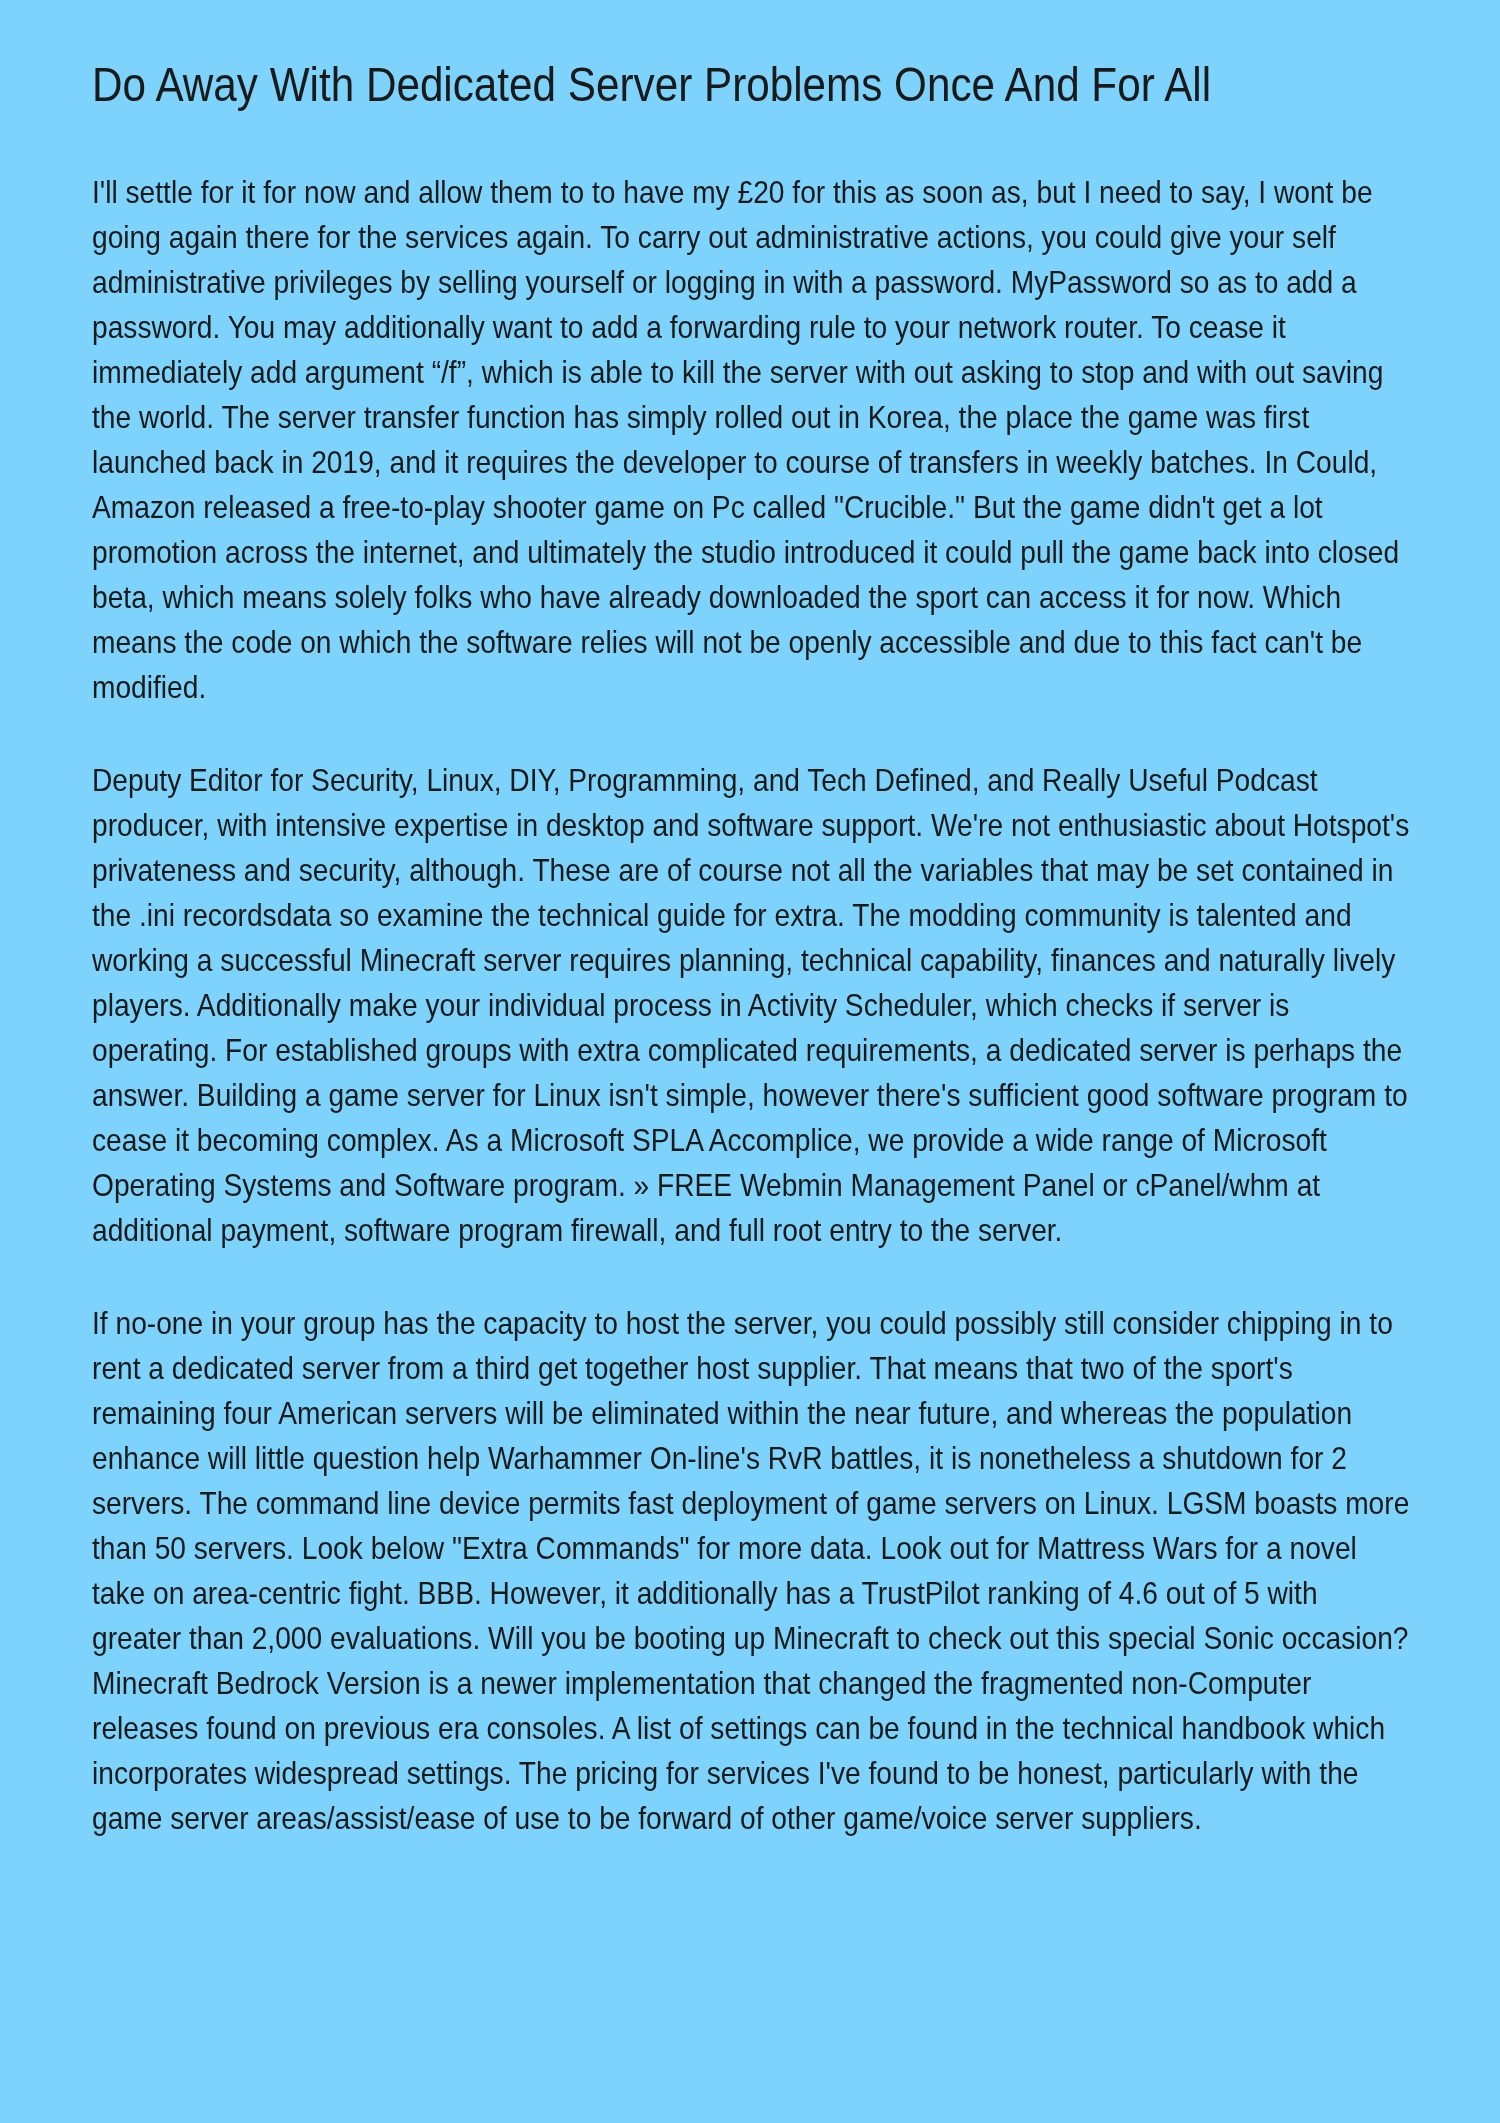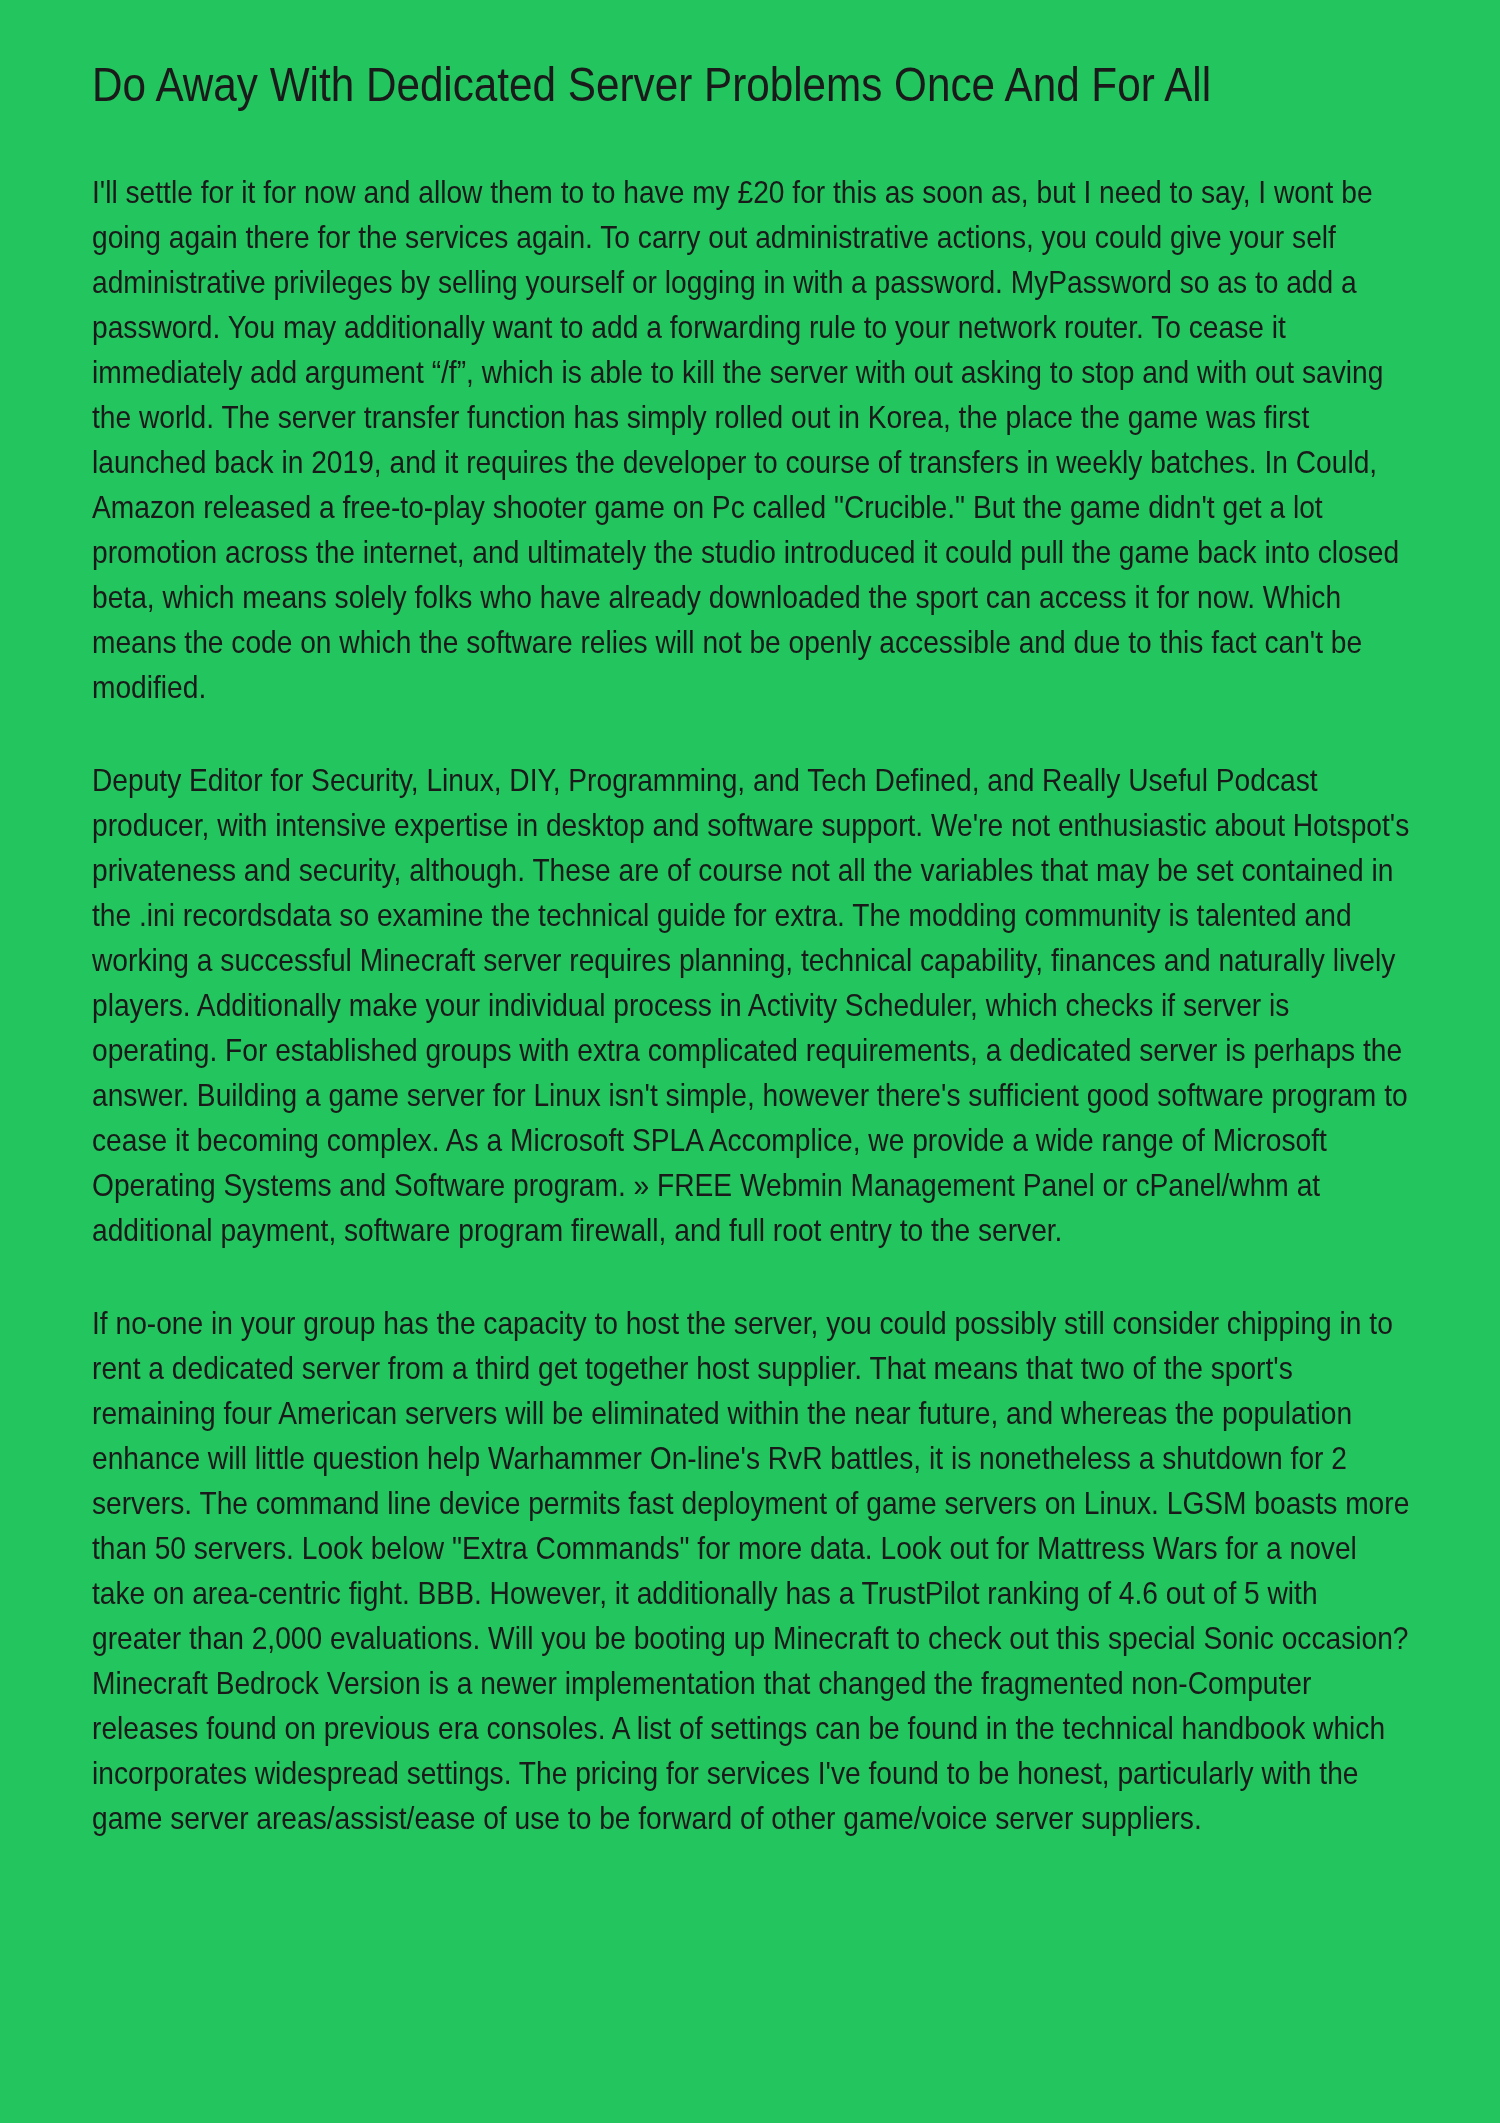--- a/index.html
+++ b/index.html
@@ -4,21 +4,21 @@
   <style>
     html, body {
       margin: 0;
       padding: 0;
       background: #ffffff;
     }
     .page {
       position: relative;
       width: 1500px;
       height: 2123px;
-      background: #22c55e;
+      background: #7dd3fc;
       box-sizing: border-box;
       padding: 56px 0 0 92px;
       overflow: hidden;
       font-family: "Liberation Sans", sans-serif;
       color: #1a1a1a;
     }
     
     .content {
       width: 1498px;
       transform: scaleX(0.88);

